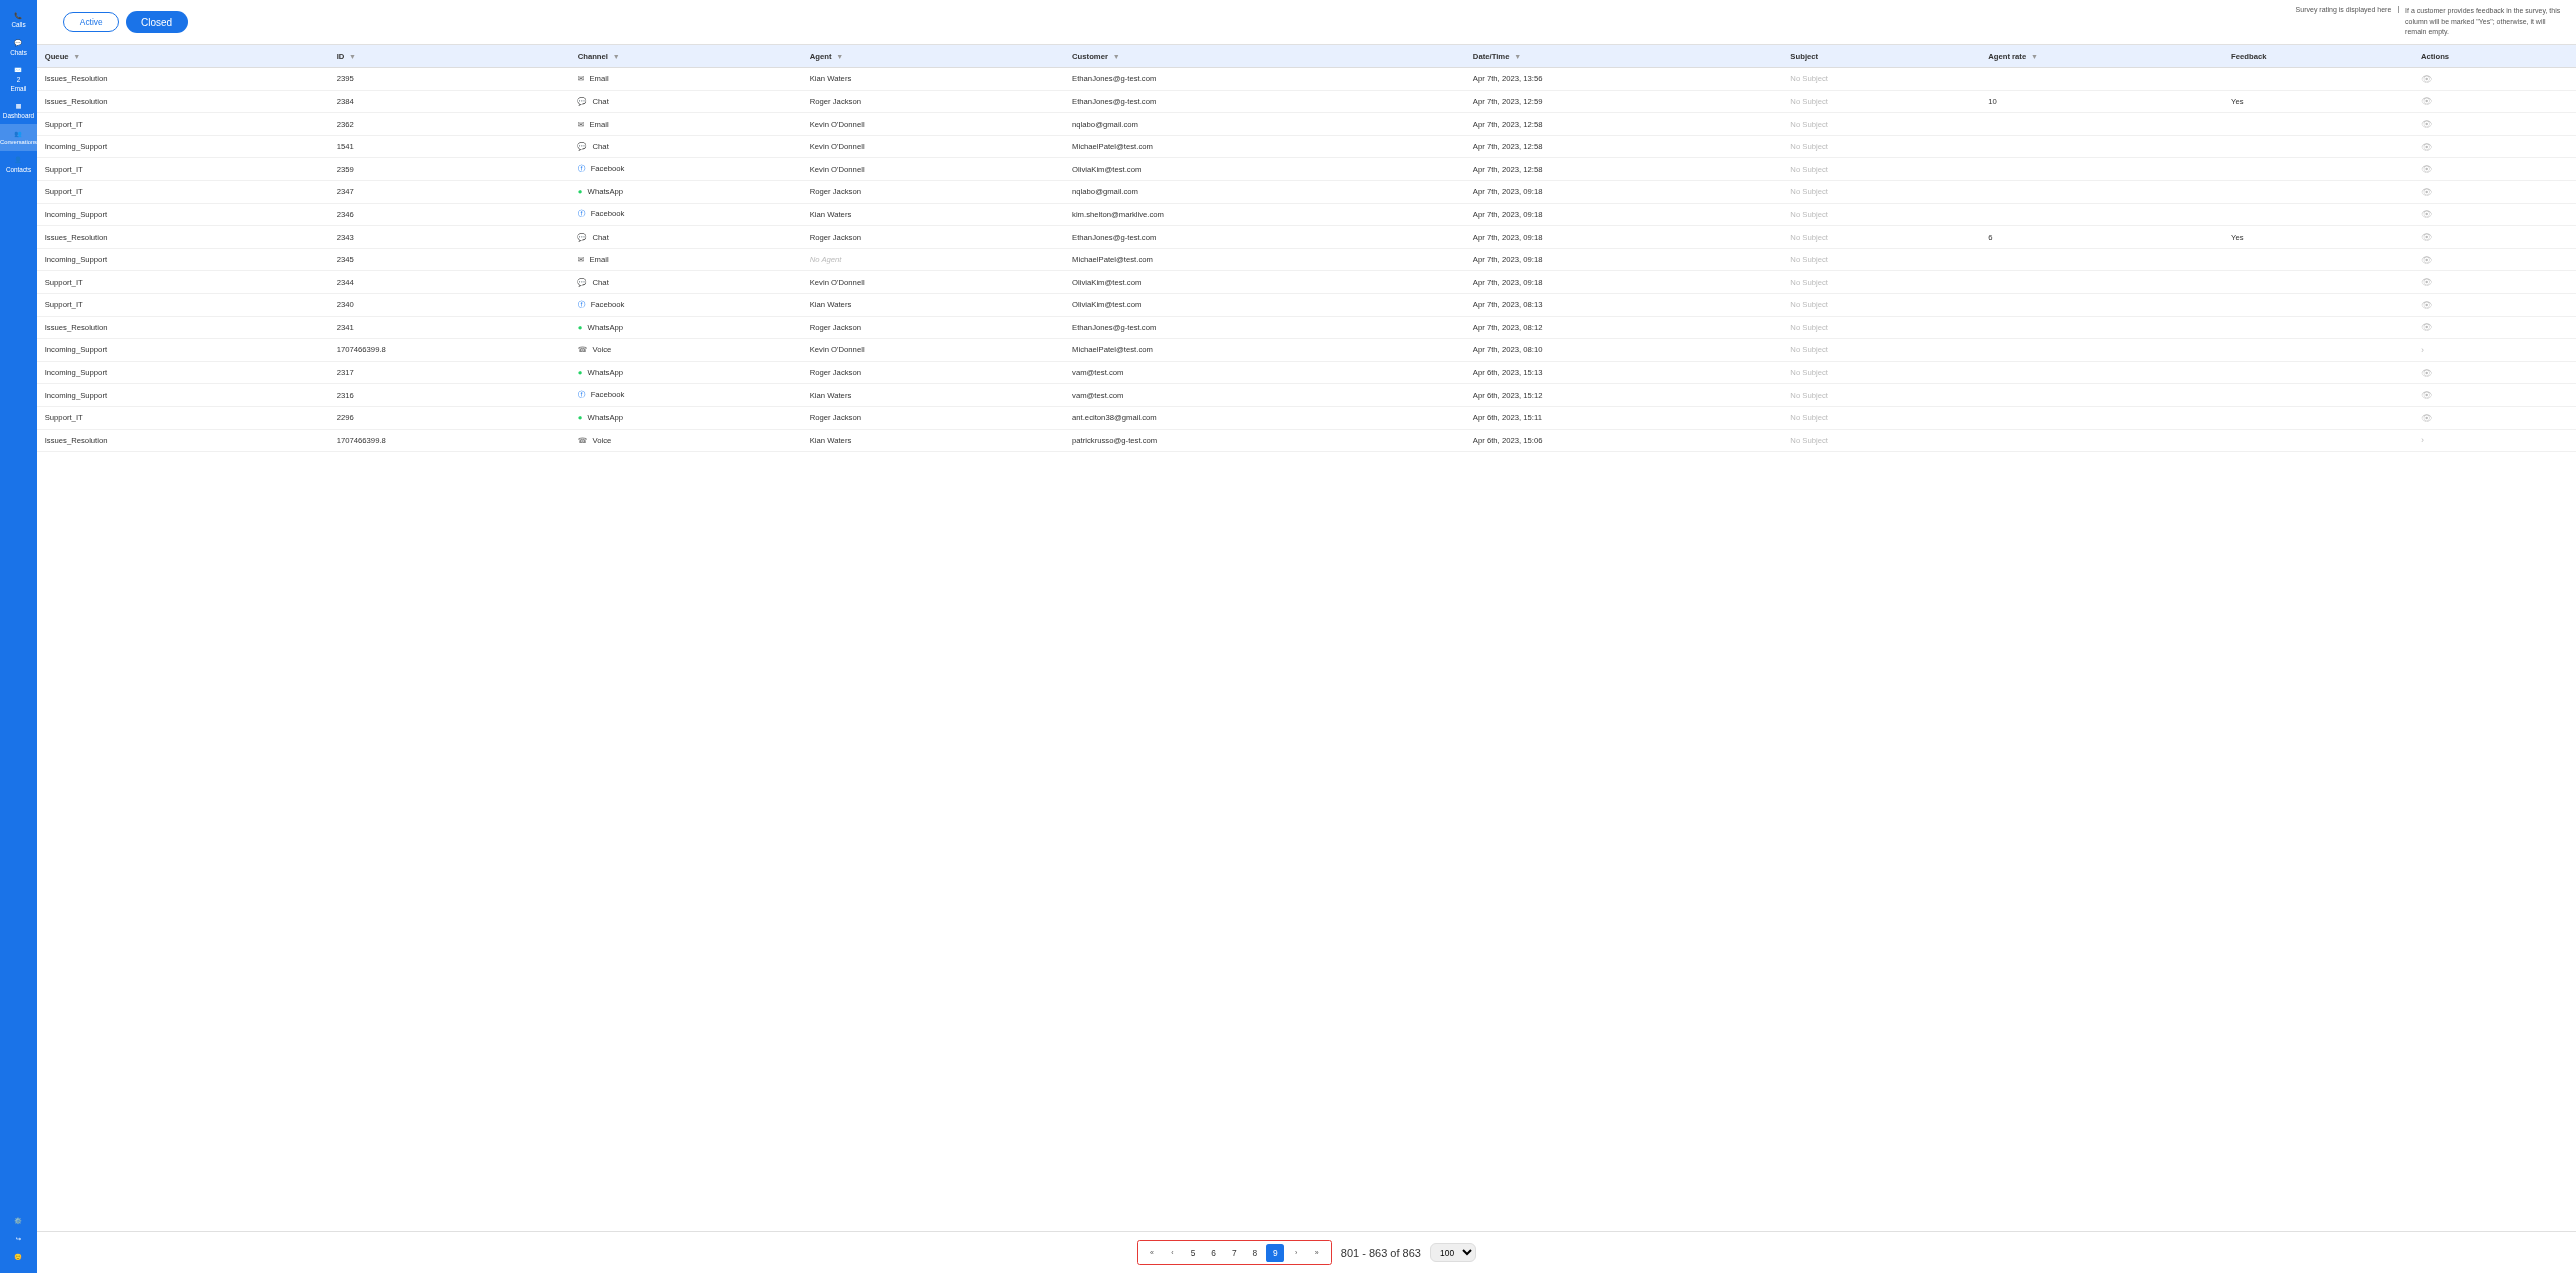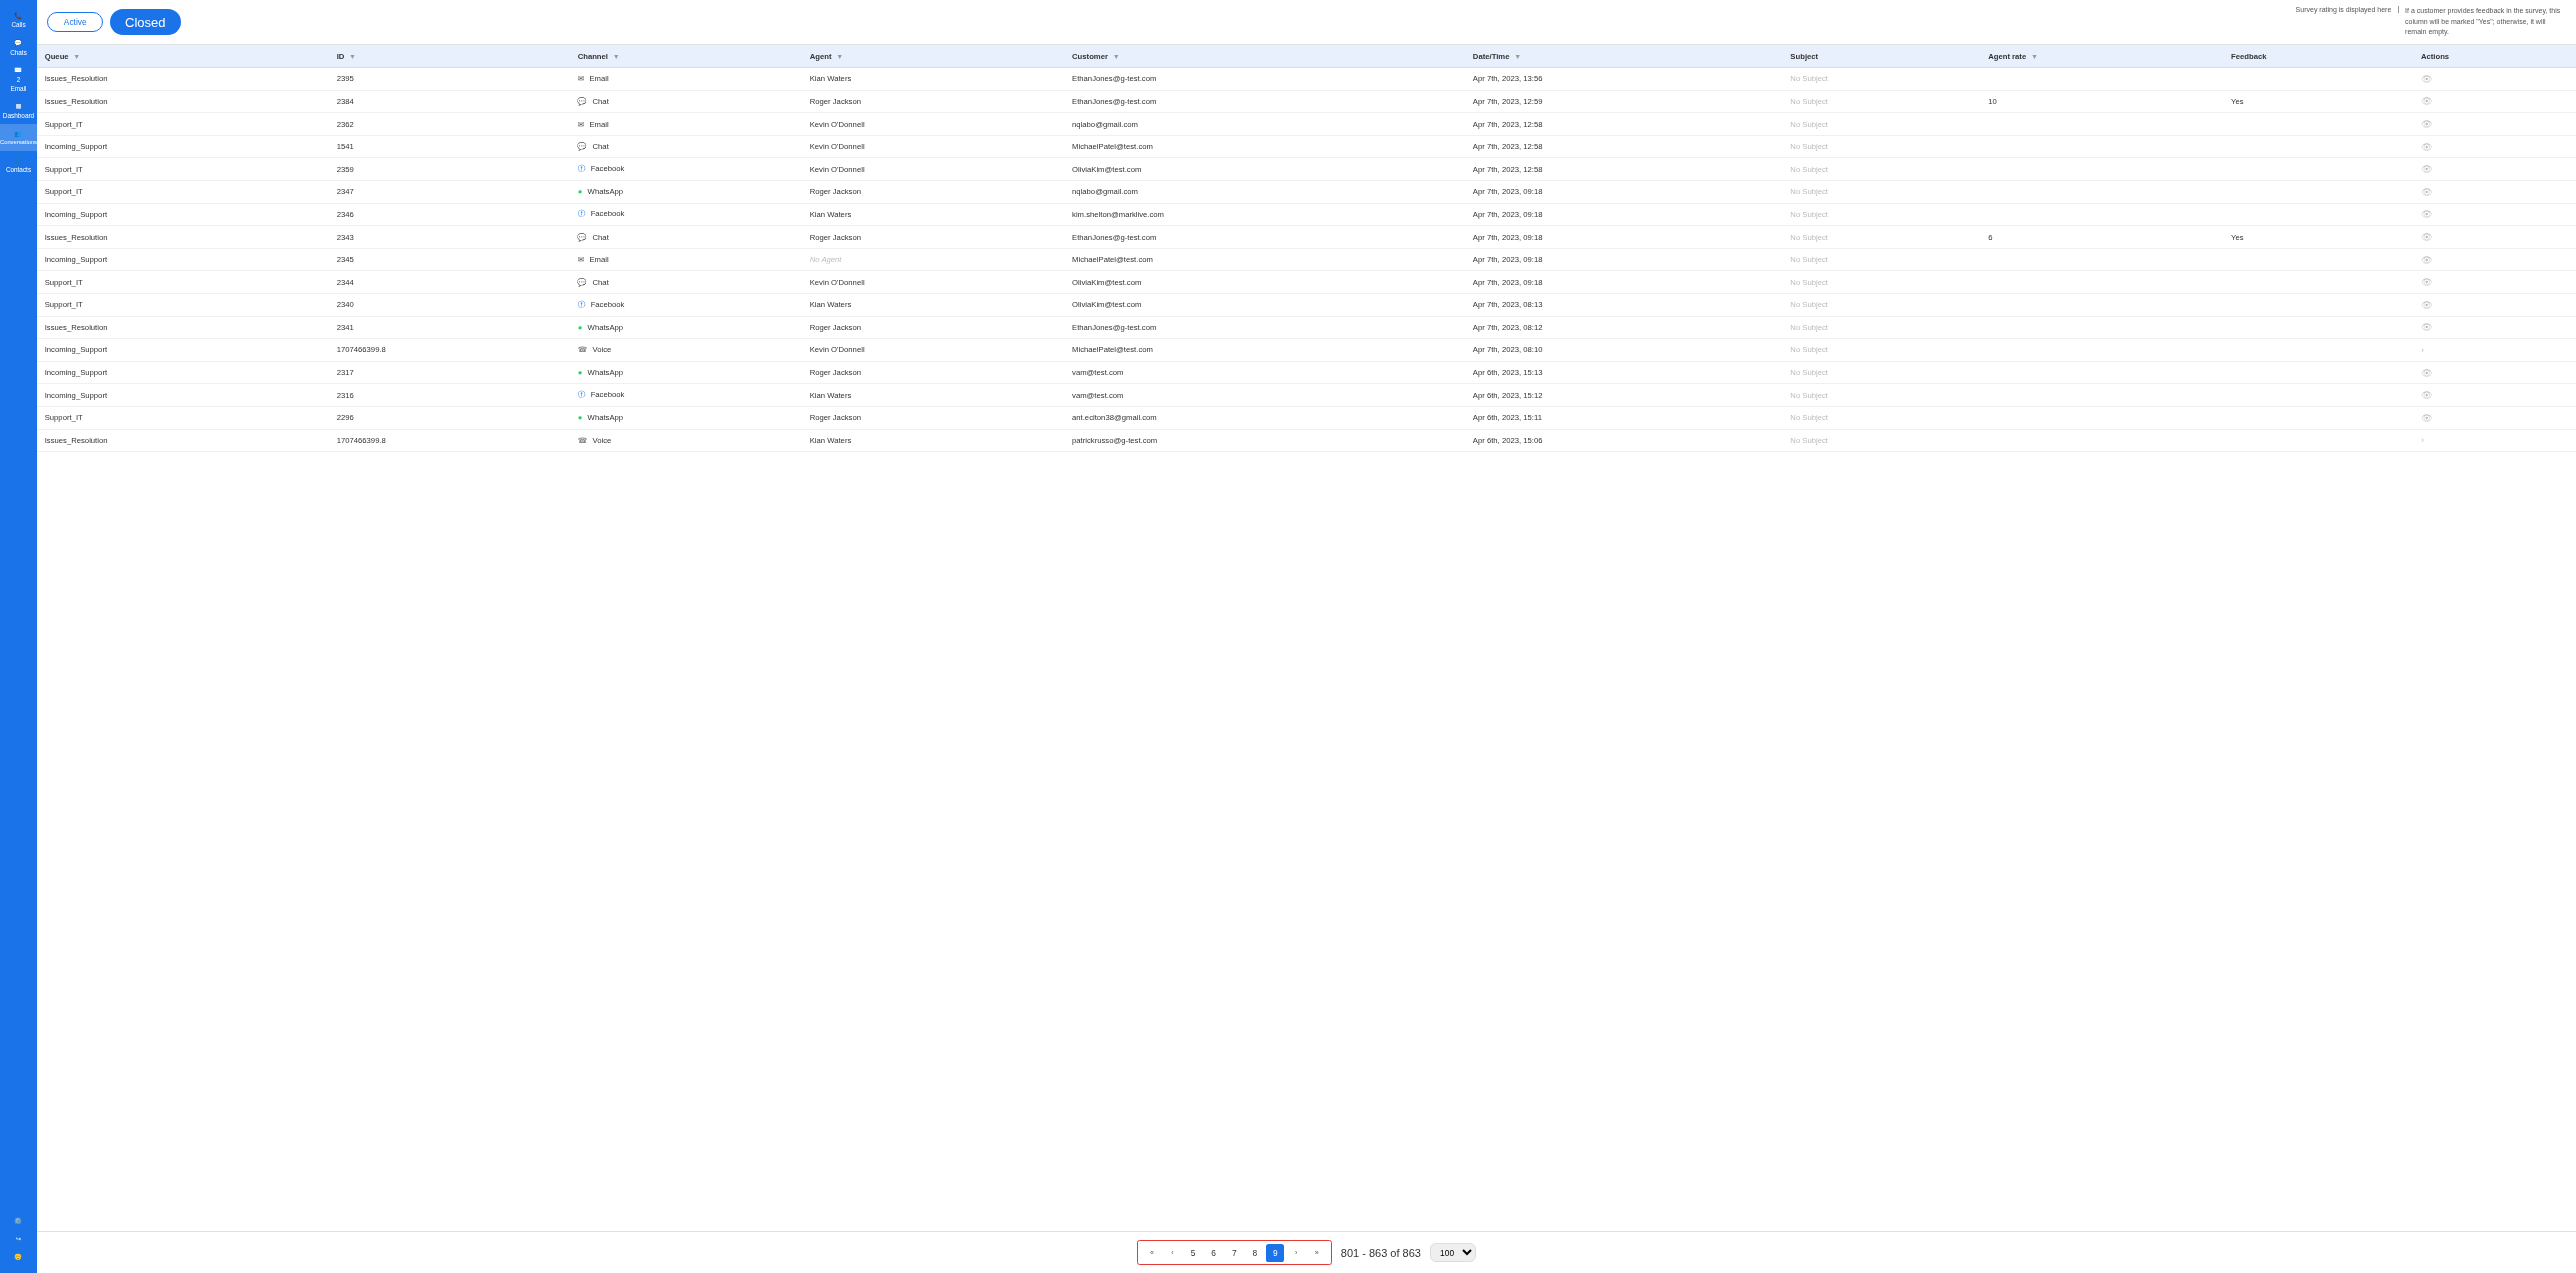--- a/index.html
+++ b/index.html
@@ -44,28 +44,29 @@
     }
     .btn-active {
       border: 1.3px solid #1a73e8;
       background: #fff;
       color: #1a73e8;
       border-radius: 13px;
       padding: 3.9px 15.5px;
       font-size: 8.4px;
       cursor: pointer;
       font-weight: 500;
+      margin-left: 16px;
     }
     .btn-closed {
       background: #1a73e8;
       color: #fff;
       border: none;
       border-radius: 13px;
       padding: 5.2px 15.5px;
-      font-size: 13px;
+      font-size: 10px;
       cursor: pointer;
       font-weight: 500;
     }
     .tooltip-area {
       margin-left: auto;
       display: flex;
       align-items: flex-start;
       gap: 0;
       font-size: 7px;
       color: #555;

